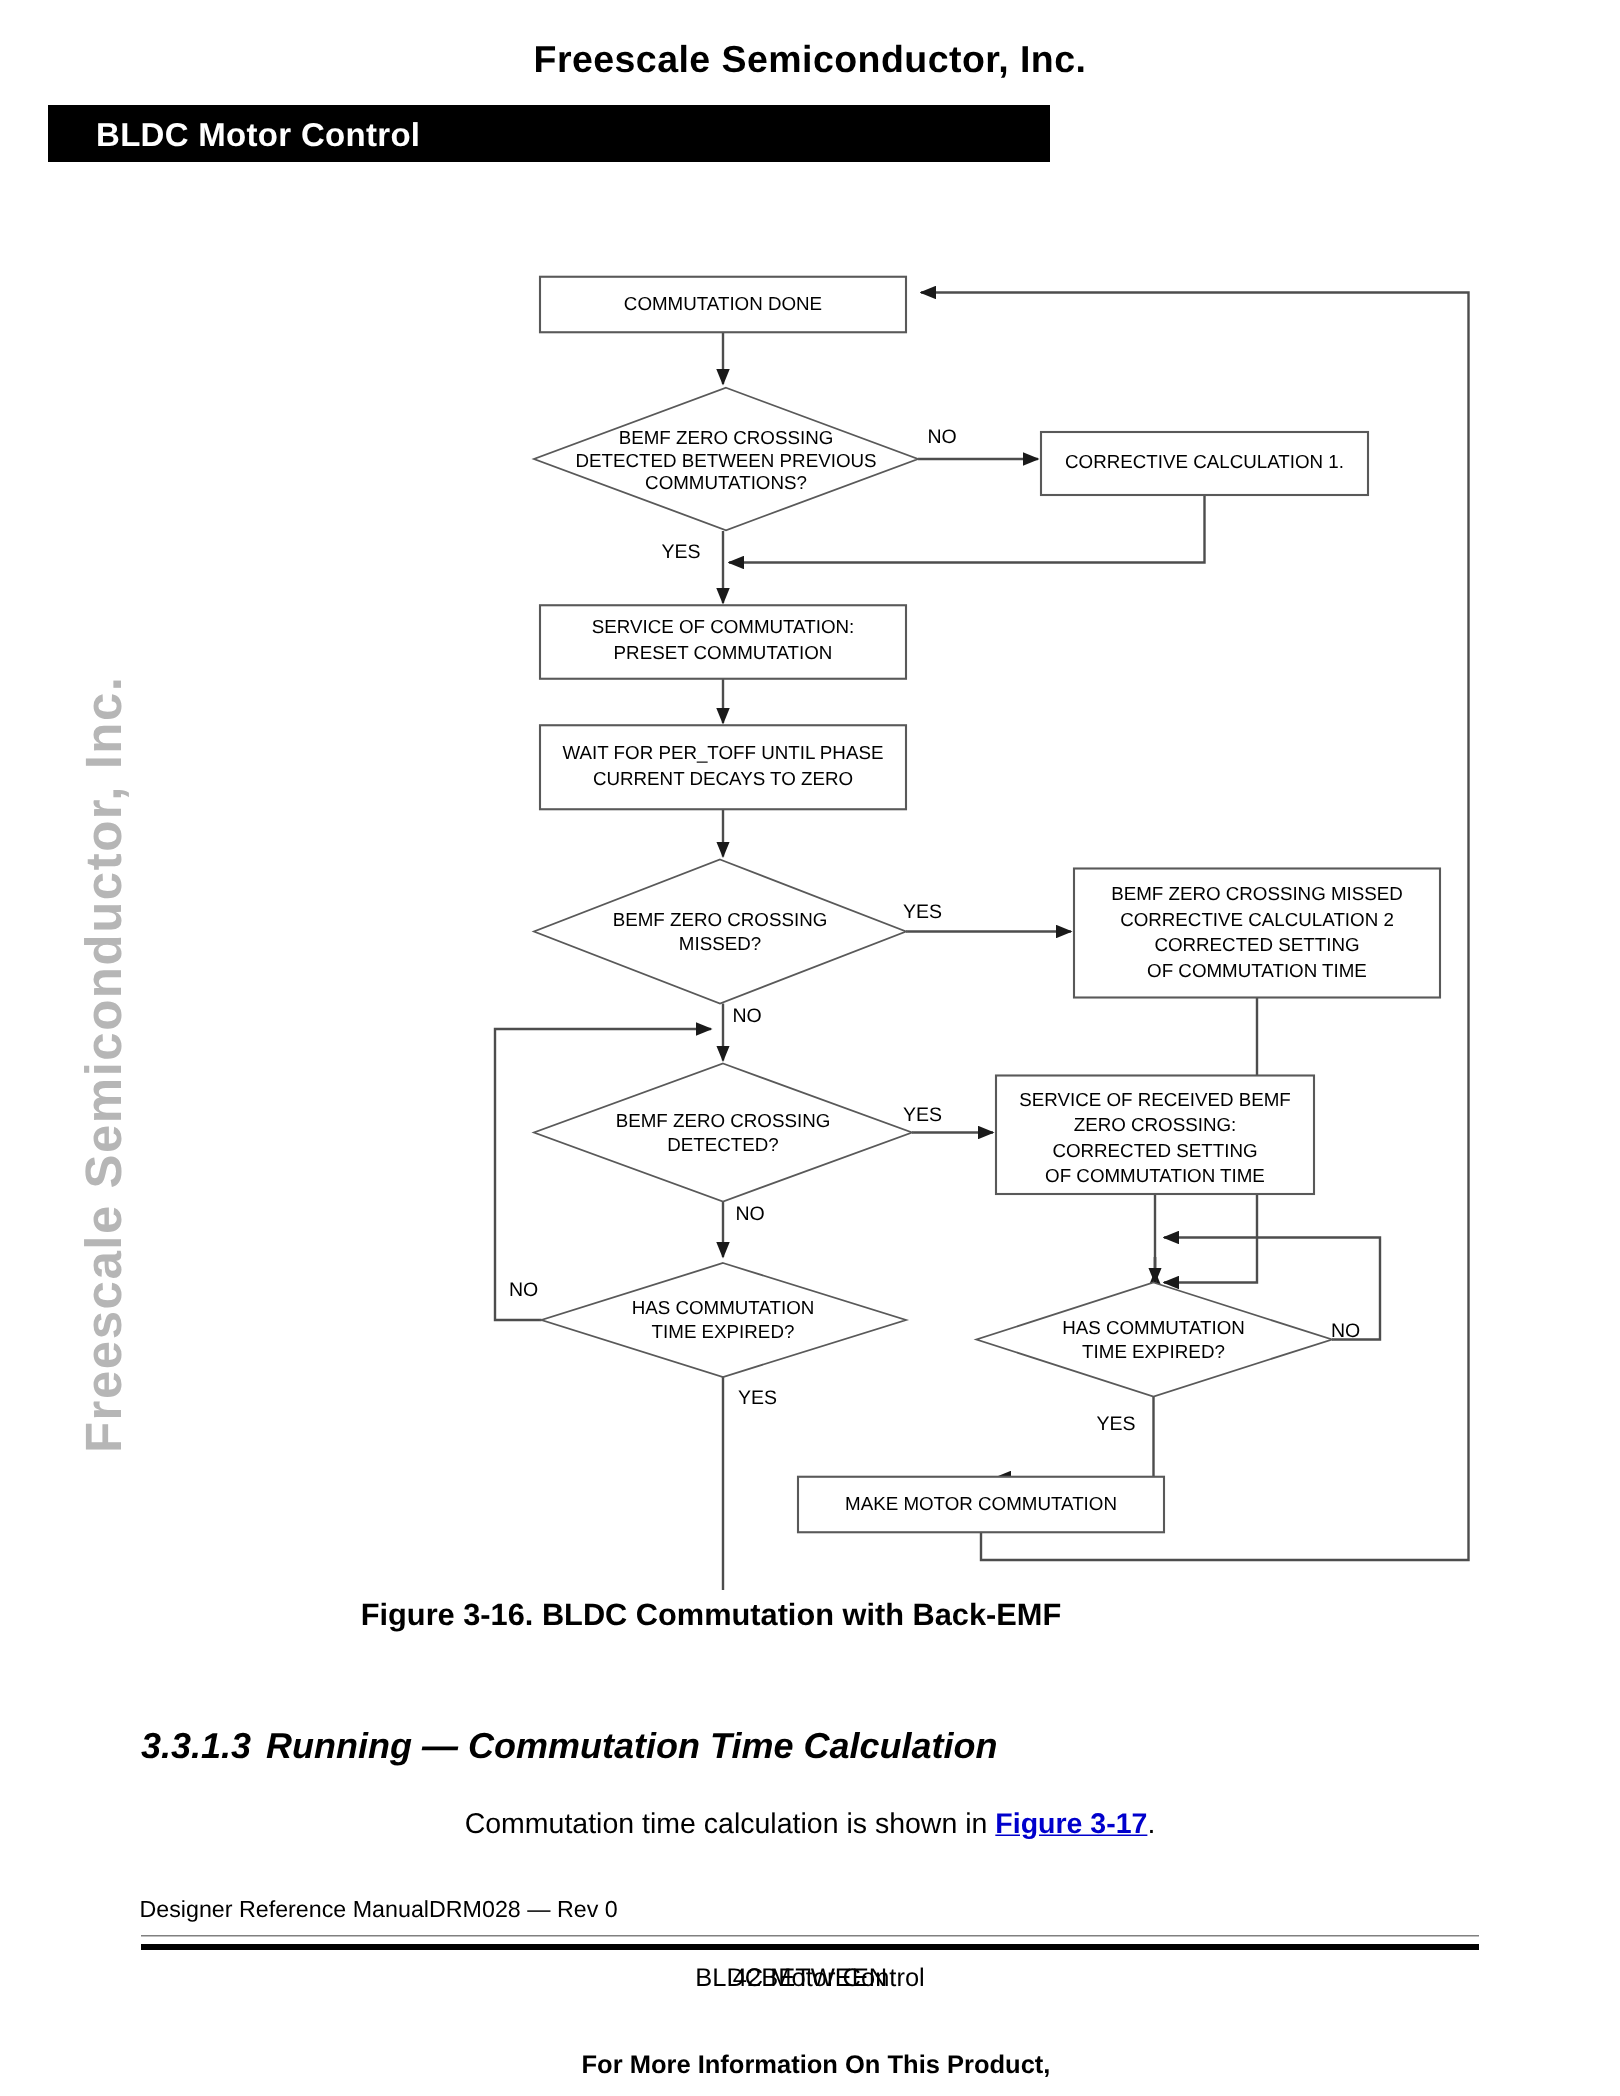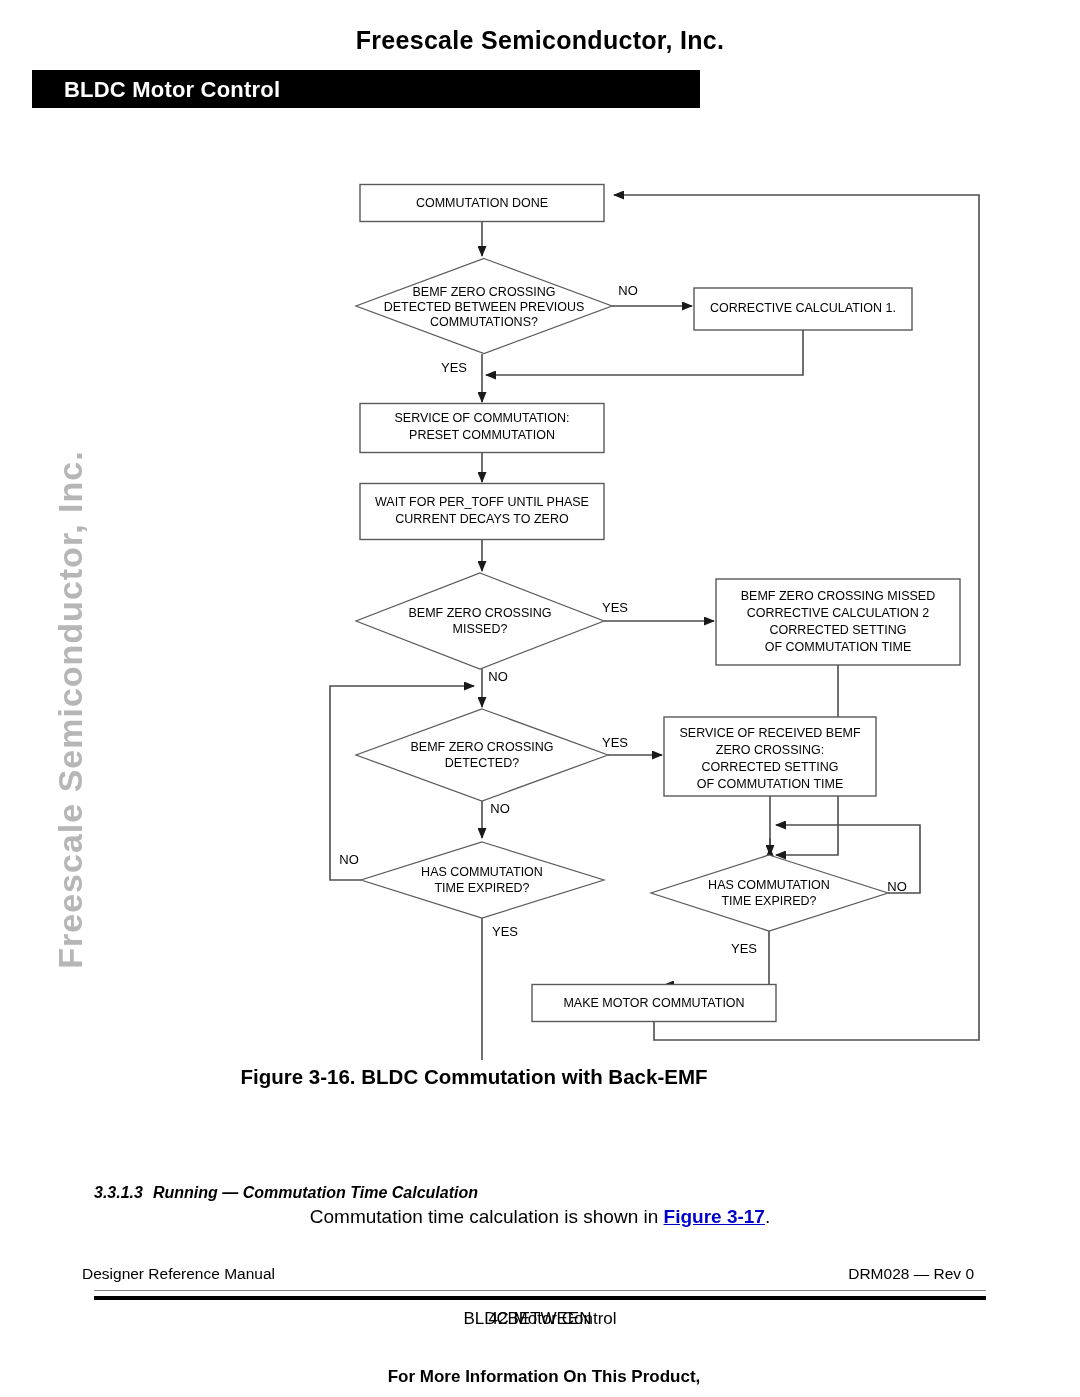--- a/index.html
+++ b/index.html
@@ -110,22 +110,22 @@
     text-align: center;
     font-size: 20.5px;
     font-weight: bold;
     line-height: 1.42;
   }
 
   
   #section-heading {
     position: absolute;
     left: 94px;
-    top: 1184px;
-    font-size: 16px;
+    top: 1151px;
+    font-size: 24px;
     font-style: italic;
     font-weight: bold;
   }
   #section-heading .sec-num { margin-right: 10px; }
 
   #body-paragraph {
     position: absolute;
     left: 0;
     top: 1206px;
     width: 1080px;
@@ -133,25 +133,24 @@
     font-size: 19px;
   }
   #body-paragraph .doc-link {
     color: #0000cc;
     font-weight: bold;
   }
 
   
   #footer-top-row {
     position: absolute;
-    left: 82px;
+    left: 93px;
     top: 1265px;
     width: 892px;
     display: flex;
-    justify-content: space-between;
     font-size: 15.5px;
   }
   #footer-rule-thin {
     position: absolute;
     left: 94px;
     top: 1290px;
     width: 892px;
     height: 1px;
     background: #808080;
   }

